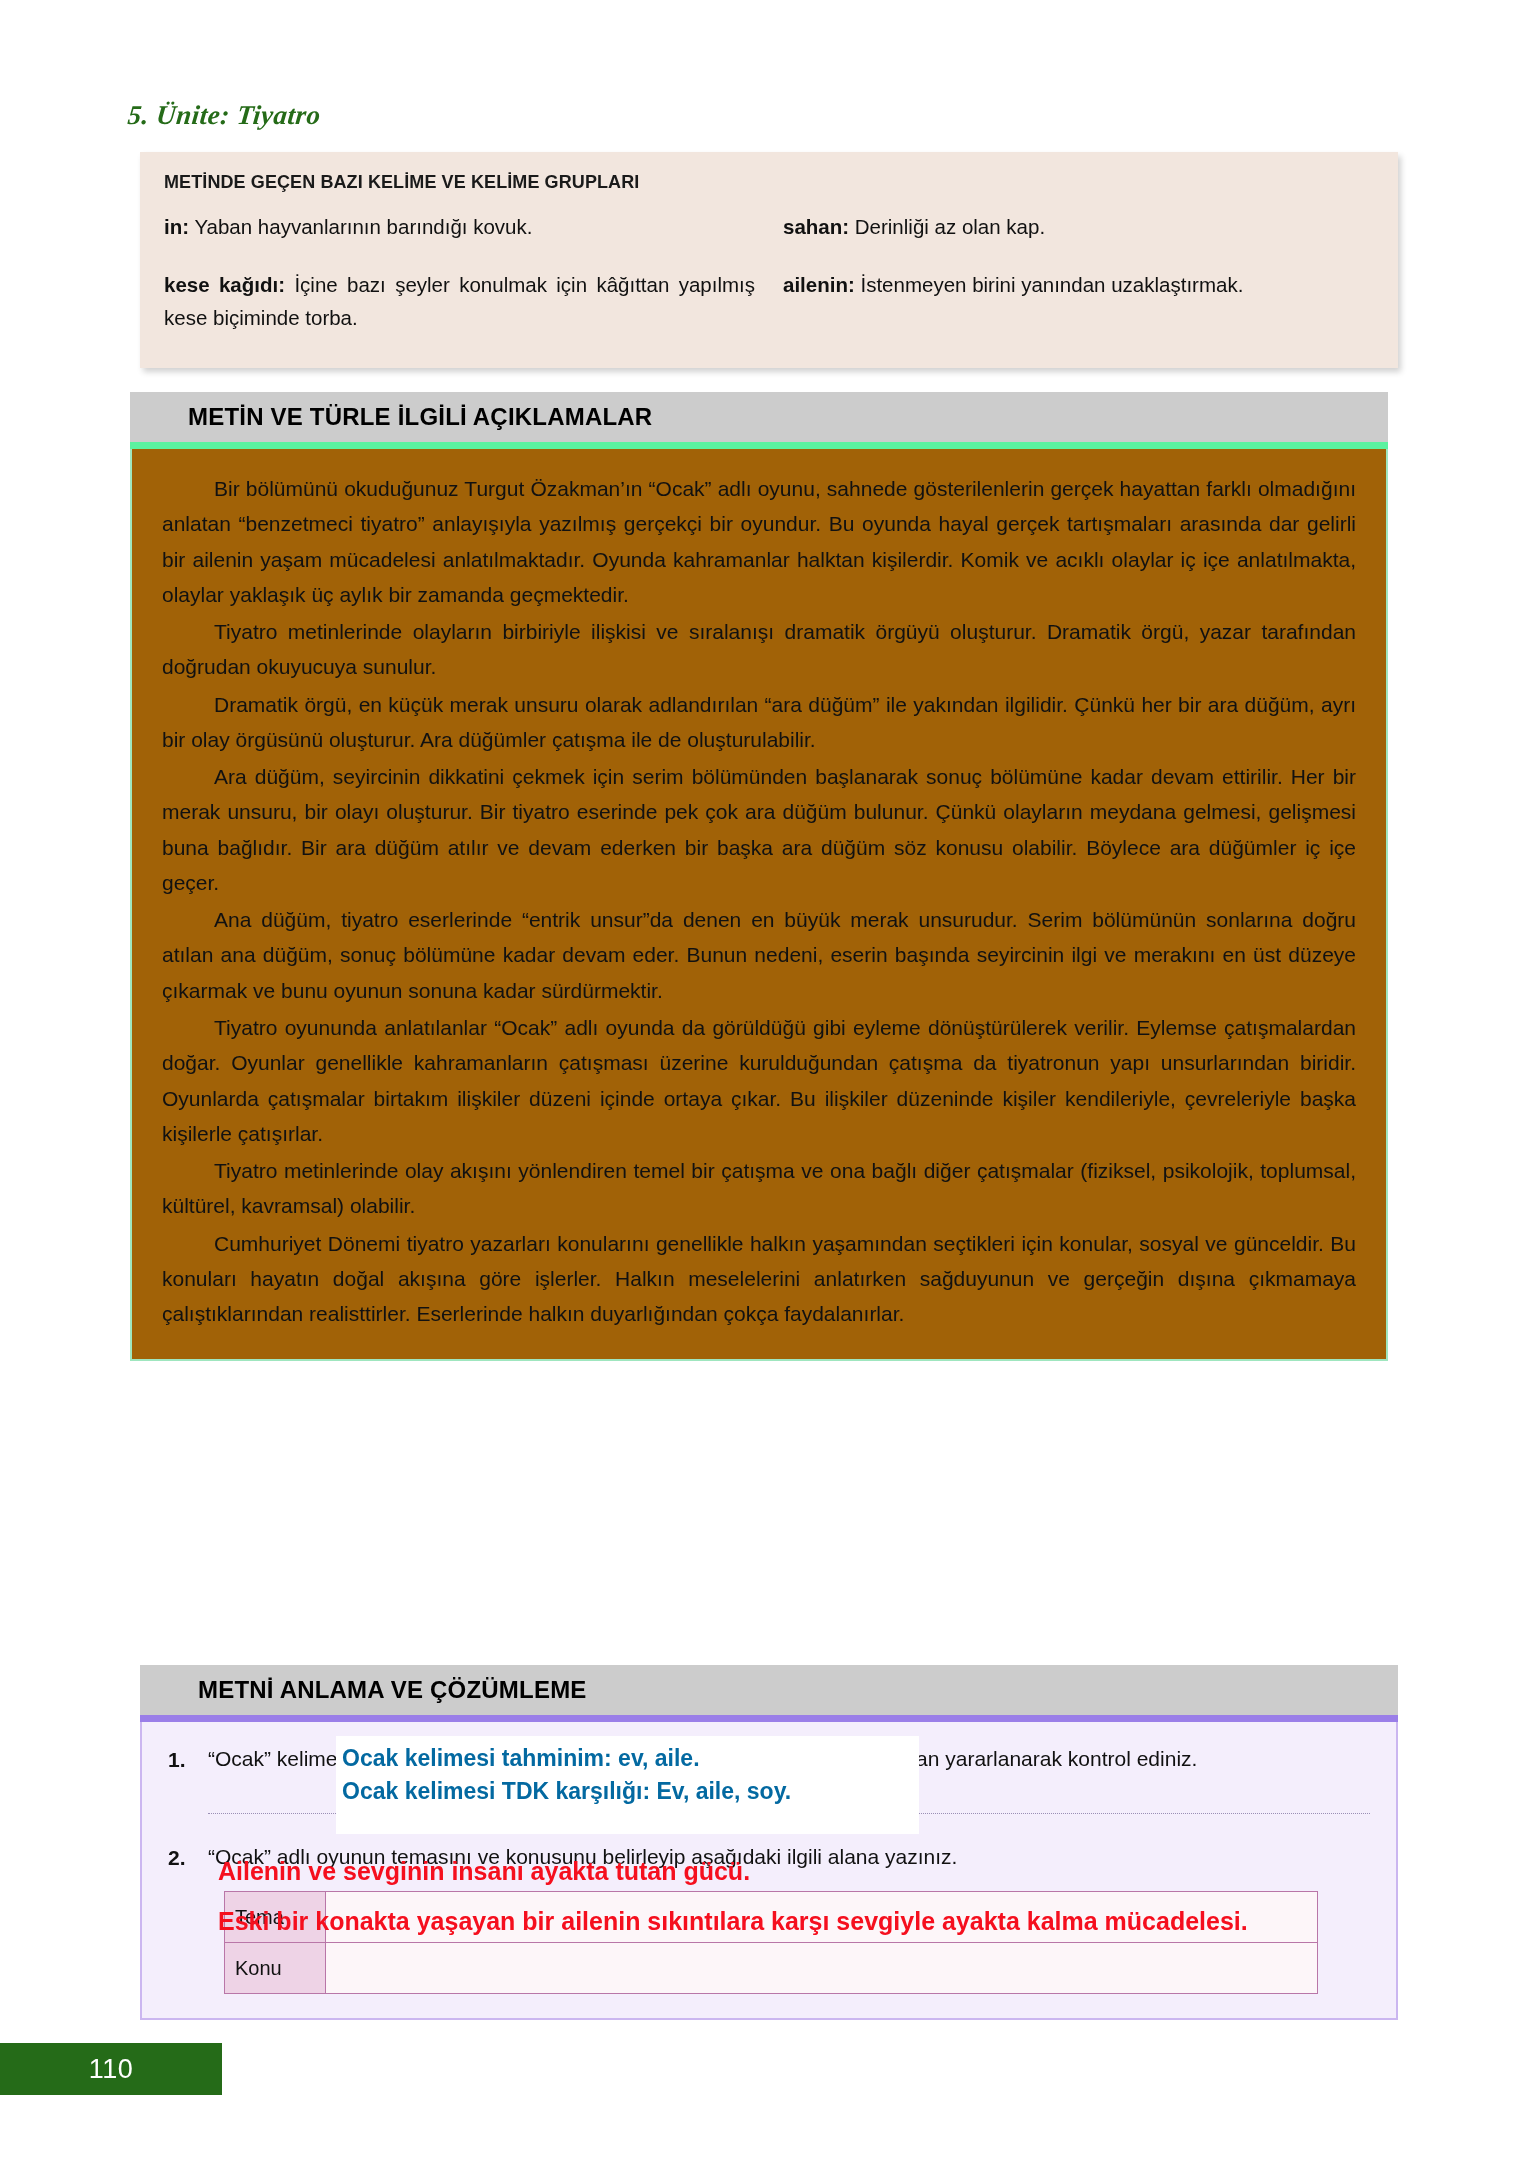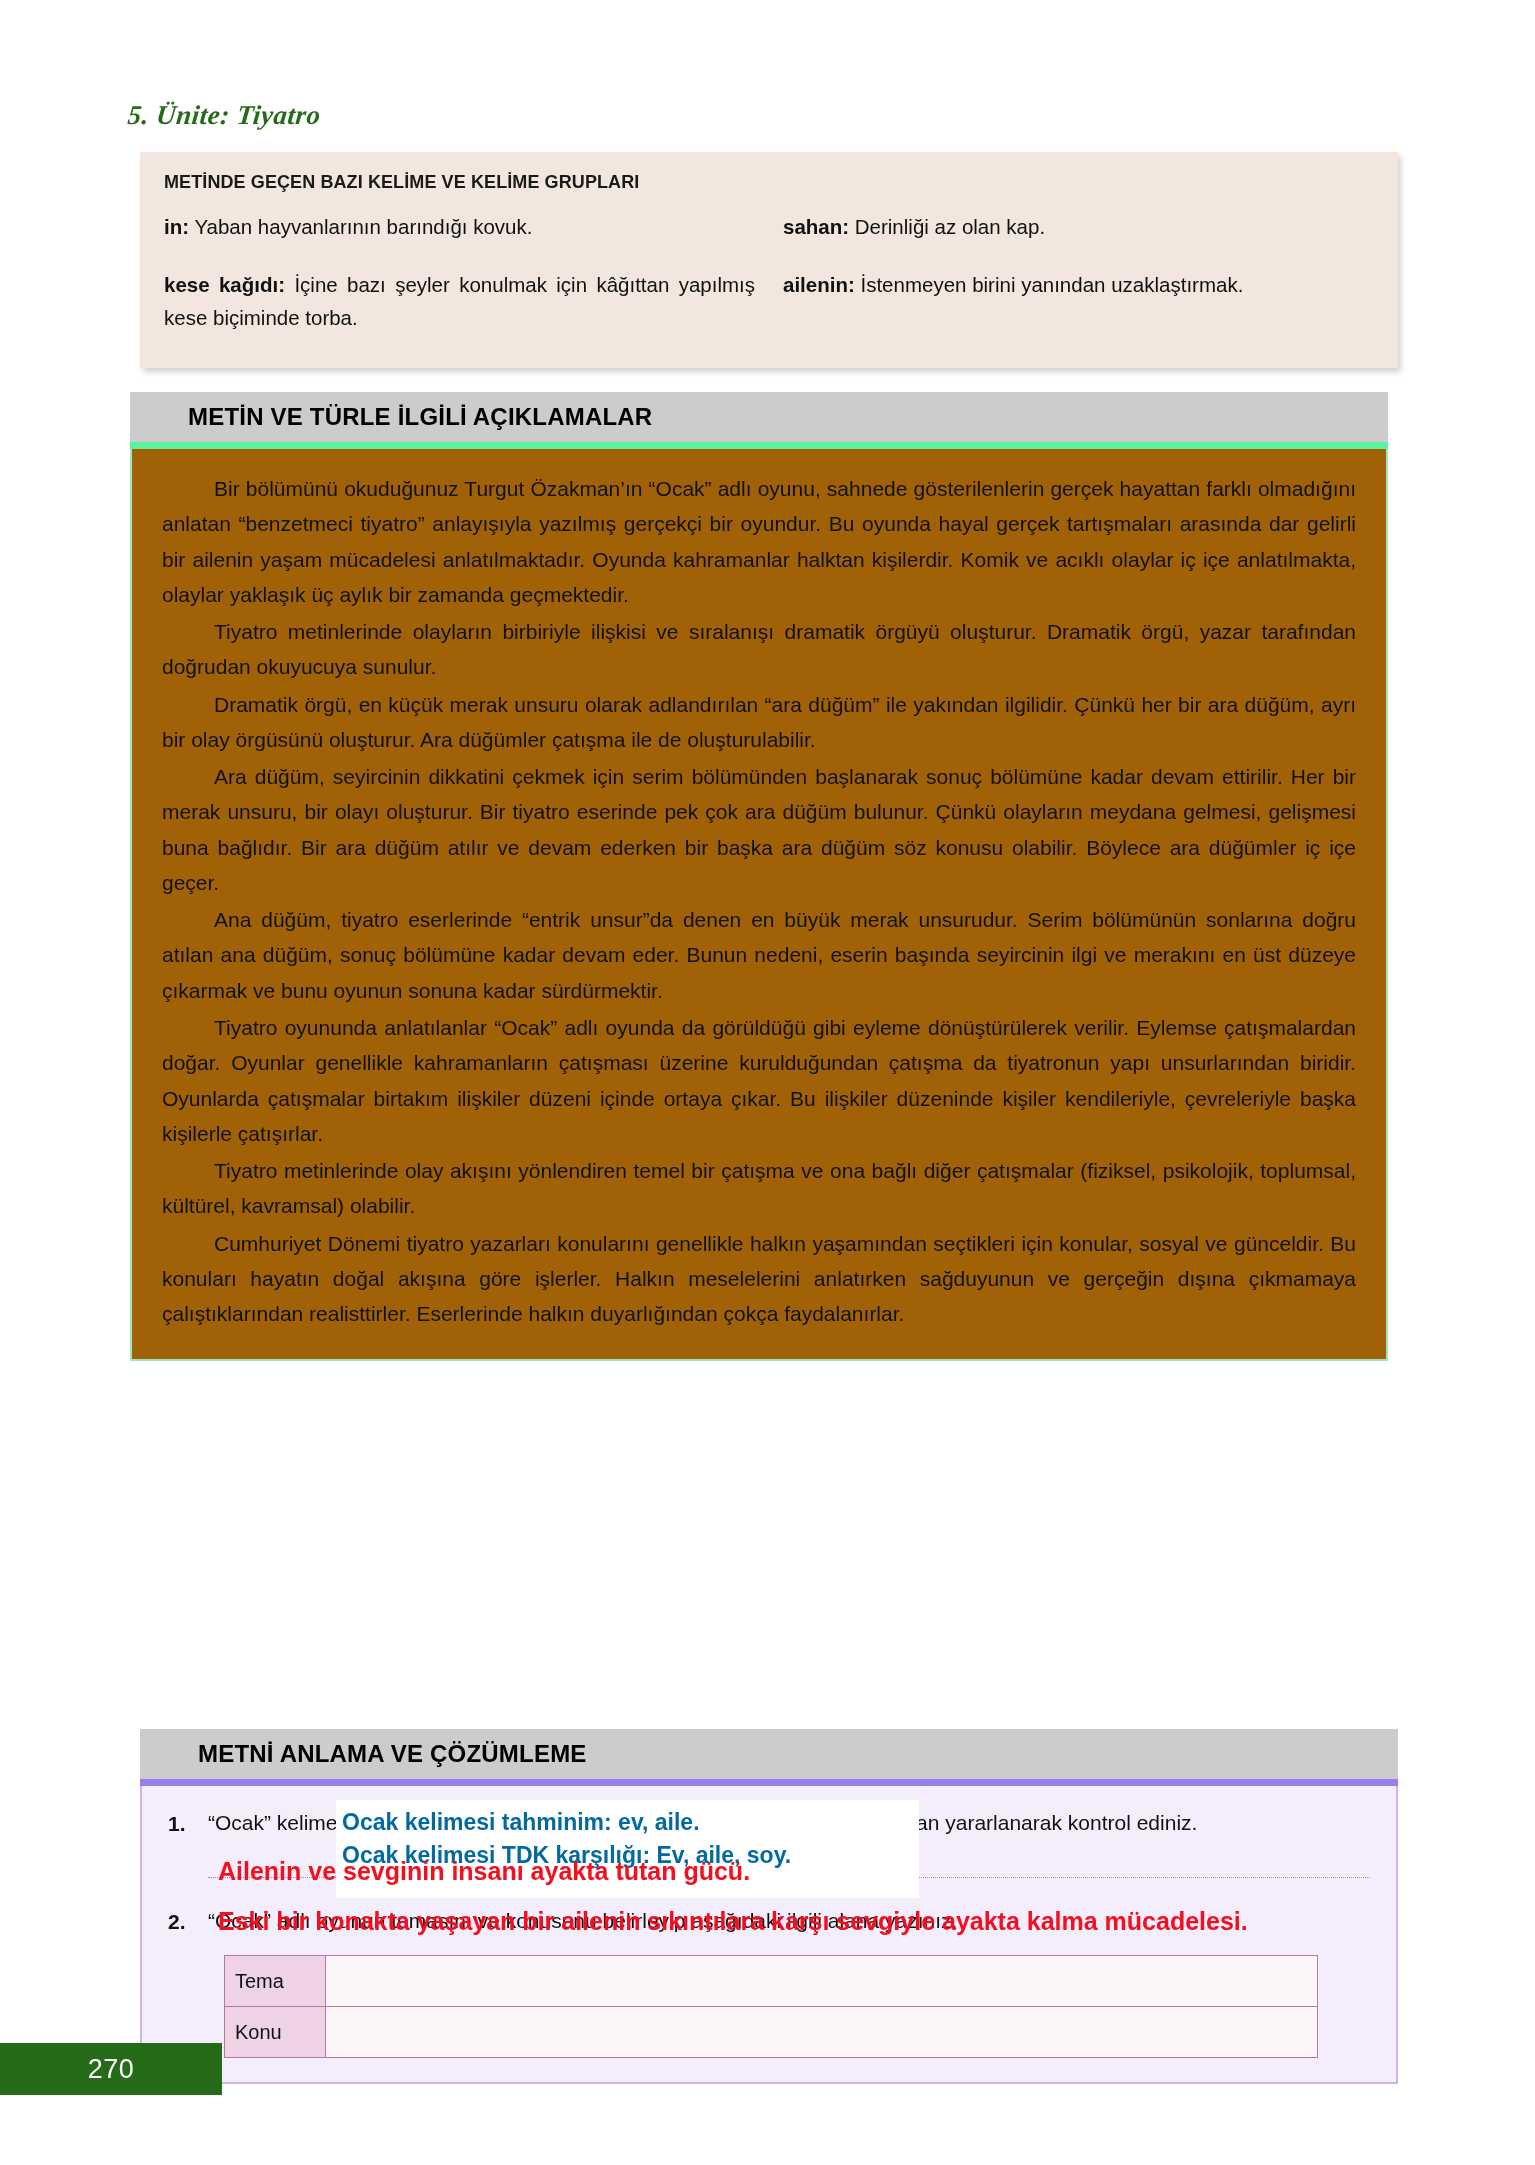--- a/index.html
+++ b/index.html
@@ -112,21 +112,21 @@
     color: #111111;
     text-align: justify;
     text-indent: 52px;
     hyphens: none;
   }
 
   
   .section-purple {
     position: absolute;
     left: 140px;
-    top: 1729px;
+    top: 1665px;
     width: 1258px;
   }
   .purple-body {
     border: 2px solid #cbb6f0;
     border-top: none;
     background: #f4eefc;
     padding: 20px 26px 24px 26px;
     box-sizing: border-box;
     position: relative;
   }
@@ -325,15 +325,15 @@
       </tbody>
         </table>
 
     </div>
   </div>
 
   <div class="tk-red tk-red-1">Ailenin ve sevginin insanı ayakta tutan gücü.</div>
   <div class="tk-red tk-red-2">Eski bir konakta yaşayan bir ailenin sıkıntılara karşı sevgiyle ayakta kalma mücadelesi.</div>
 
   <div class="footer-bar"></div>
-  <div class="footer-num">270</div>
+  <div class="footer-num">110</div>
 
 </div>
 
 </body></html>

